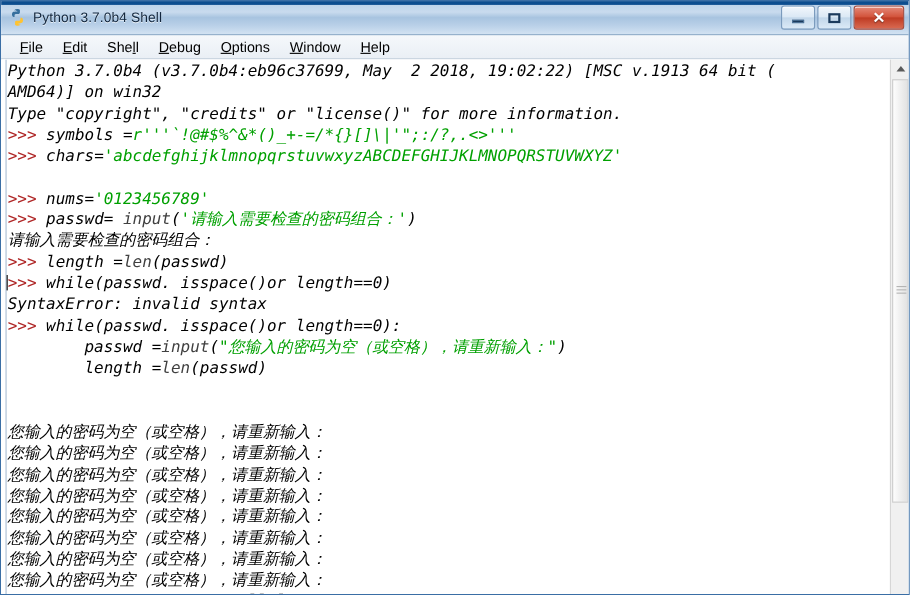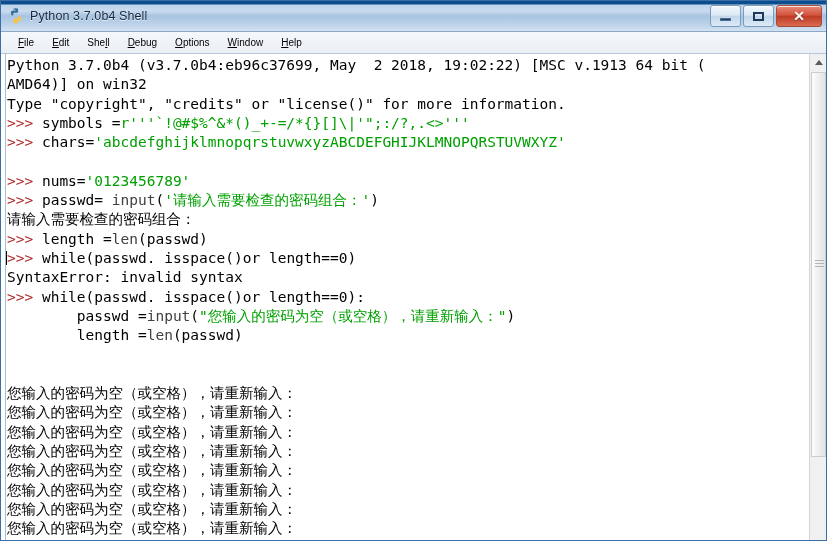--- a/index.html
+++ b/index.html
@@ -96,21 +96,21 @@
   .menubar {
     height: 22px;
     background: linear-gradient(to bottom, #f5f8fb 0%, #eaeff5 100%);
     border-bottom: 1px solid #b8c6d6;
     display: flex;
     align-items: center;
     padding-left: 8px;
     box-sizing: border-box;
   }
   .menu-item {
-    font-size: 10px;
+    font-size: 13px;
     color: #000000;
     padding: 1px 9px 2px 9px;
     white-space: nowrap;
     cursor: default;
   }
   .menu-item u { text-decoration: underline; }
   
   .content {
     position: relative;
     height: 488px;
@@ -128,21 +128,21 @@
     position: absolute;
     left: 6px;
     top: 2px;
     right: 22px;
     font-family: "DejaVu Sans Mono", "Liberation Mono", monospace;
     font-size: 14.5px;
     line-height: 19.3px;
     white-space: pre;
     color: #000000;
   }
-  .ln { display: block; height: 19.3px; white-space: pre; }
+  .ln { display: block; height: 19.3px; white-space: pre; font-style: italic; }
   .c-prompt  { color: #b02828; }
   .c-builtin { color: #404040; }
   .c-string  { color: #00a000; }
   .c-plain   { color: #000000; }
   .caret {
     display: inline-block;
     width: 0;
     border-left: 1px solid #000;
     height: 14px;
     vertical-align: -2px;

